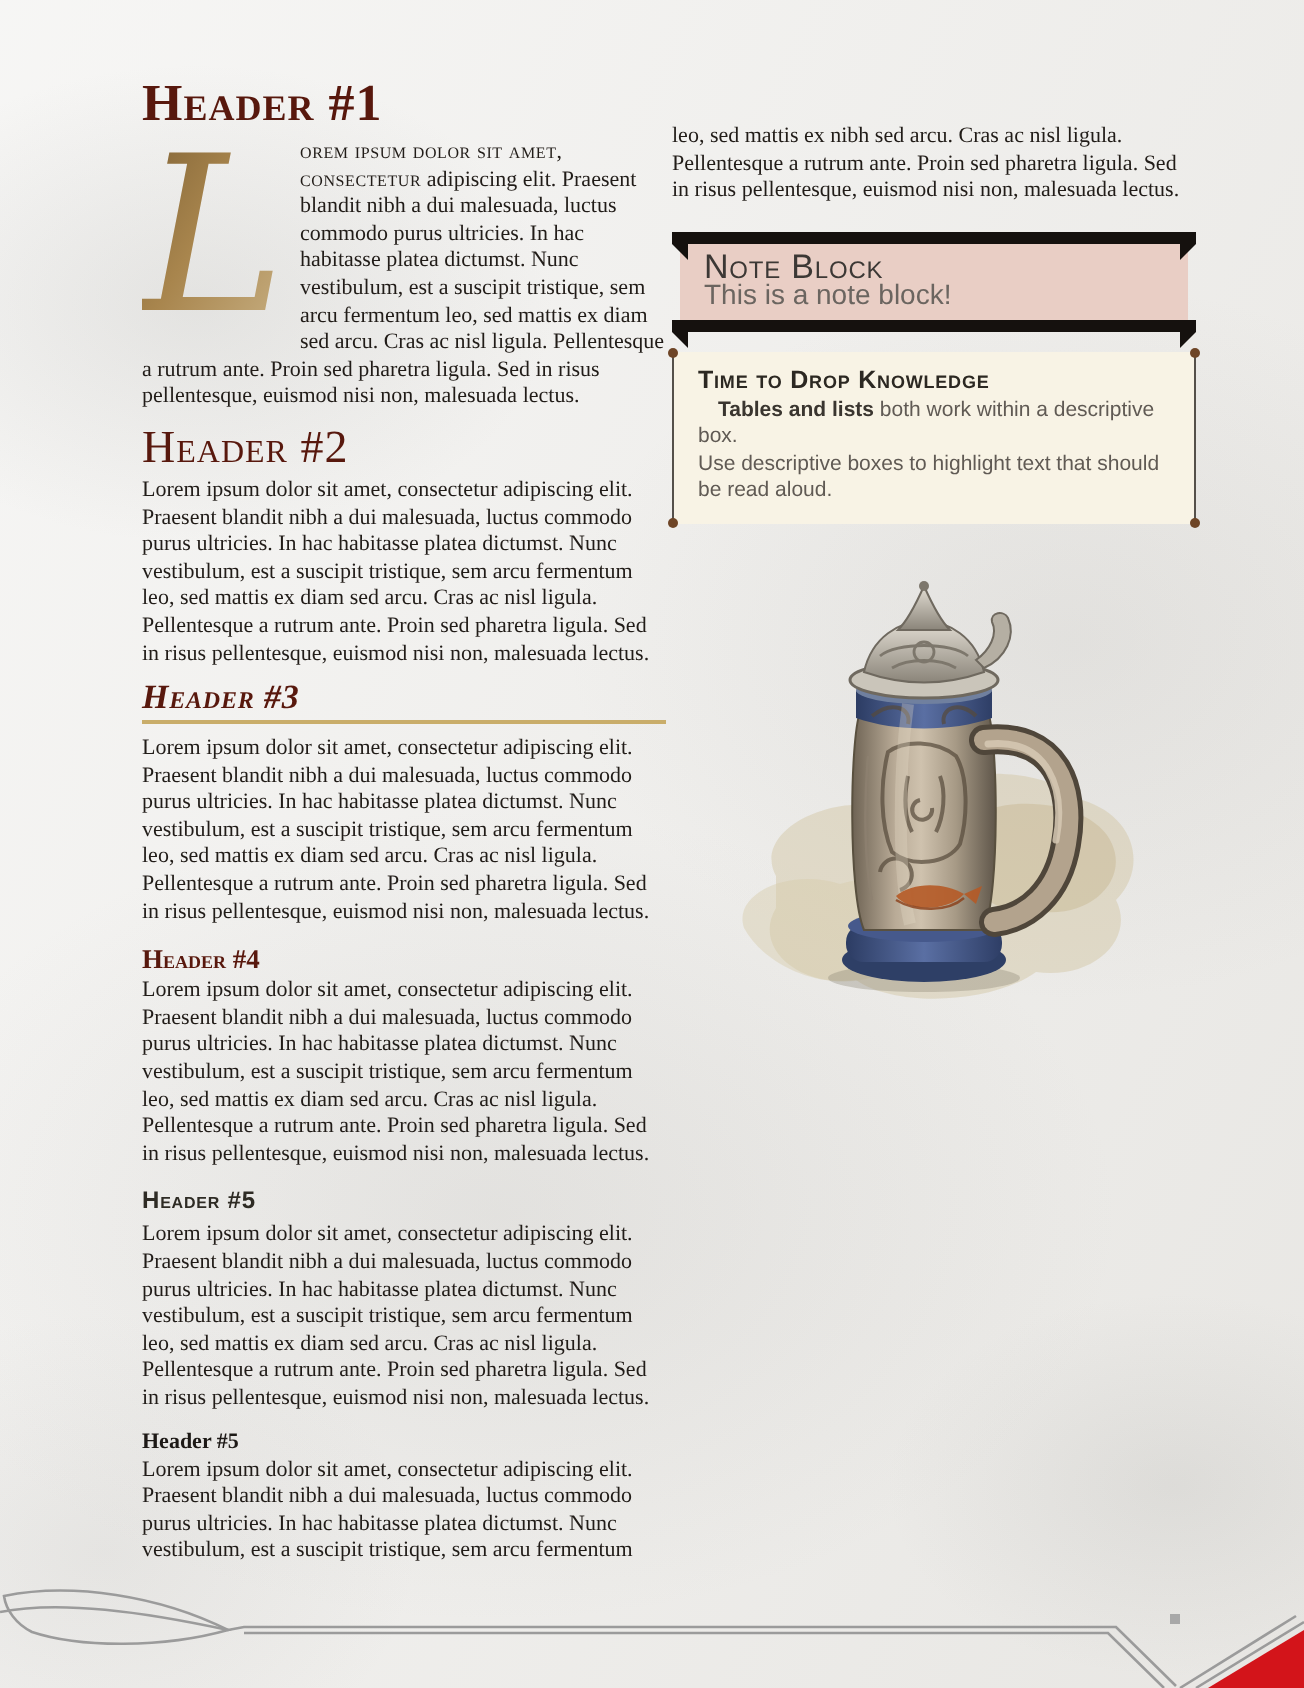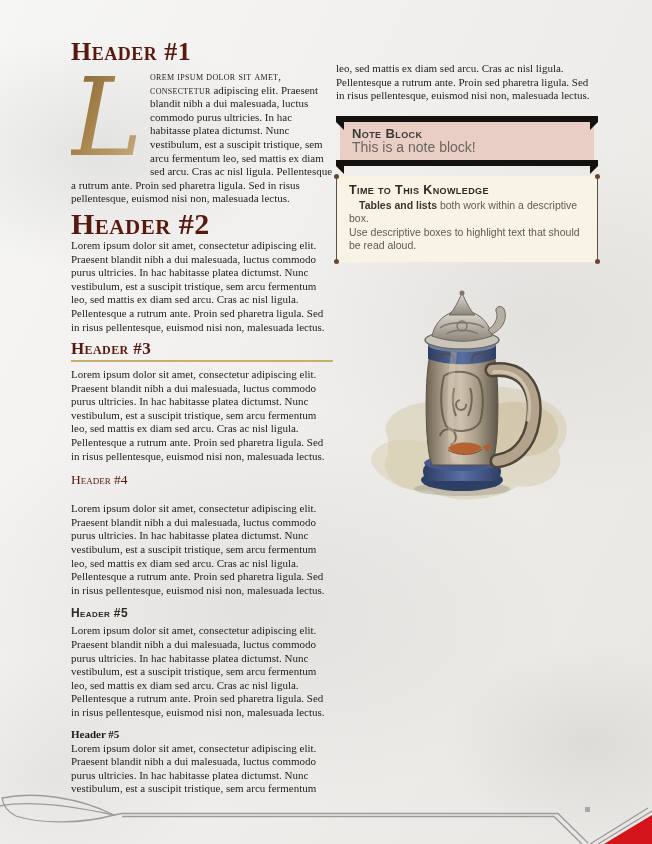--- a/index.html
+++ b/index.html
@@ -19,46 +19,46 @@
   }
 
   .col { position:absolute; width:262px; color:#211c18; }
   .col-left  { left:71px;  top:38px; }
   .col-right { left:336px; top:62px; }
 
   p.body-text { font-size:11px; line-height:13.6px; margin-bottom:2px; text-align:left; }
 
   h1.hb { font-family:"Liberation Serif",serif; font-variant:small-caps; font-weight:bold;
           color:#58180d; font-size:26px; line-height:27px; letter-spacing:.5px; margin:0 0 5px; }
-  h2.hb { font-family:"Liberation Serif",serif; font-variant:small-caps; font-weight:bold;
-          color:#58180d; font-size:30px; line-height:24px; letter-spacing:.5px; margin:6px 0 3px; }
+  h2.hb { font-family:"Liberation Serif",serif; font-variant:small-caps; font-weight:normal;
+          color:#58180d; font-size:23px; line-height:24px; letter-spacing:.5px; margin:6px 0 3px; }
   h3.hb { font-family:"Liberation Serif",serif; font-variant:small-caps; font-weight:bold;
           color:#58180d; font-size:17px; line-height:18px; letter-spacing:.4px;
-          border-bottom:2px solid #c9ad6a; padding-bottom:2px; margin:6px 0 6px; }
-  h4.hb { font-family:"Liberation Serif",serif; font-variant:small-caps; font-weight:normal;
-          color:#58180d; font-size:13.5px; line-height:14px; margin:10px 0 15px; }
+          border-bottom:2px solid #c9ad6a; padding-bottom:2px; margin:6px 0 6px;font-style:italic; }
+  h4.hb { font-family:"Liberation Serif",serif; font-variant:small-caps; font-weight:bold;
+          color:#58180d; font-size:13.5px; line-height:14px; margin:10px 0 2px; }
   h5.hb { font-family:"Liberation Sans",sans-serif; font-variant:small-caps; font-weight:bold;
           color:#2e2b24; font-size:12px; line-height:13px; letter-spacing:.4px; margin:10px 0 4px; }
   .h6-bold { font-family:"Liberation Serif",serif; font-weight:bold; color:#1d1916;
           font-size:11px; line-height:13px; margin:8px 0 1px; }
 
   .dropcap-svg { float:left; width:72px; height:94px; margin:3px 7px 0 0; }
   .firstline-smallcaps { font-variant:small-caps; letter-spacing:.3px;text-align:center; }
 
   
   .note { position:relative; margin-top:13px; }
   .note-bar { position:relative; height:6px; background:#15110e; }
   .note-tip { position:absolute; top:6px; width:8px; height:8px; }
   .note-tip.left  { left:0; }
   .note-tip.right { right:0; }
   .note-tip svg { display:block; width:8px; height:8px; }
   .note-body { background:#e9cec5; margin:0 4px; padding:4px 12px 6px;
                font-family:"Liberation Sans",sans-serif; }
-  .note-title { font-variant:small-caps; font-weight:bold; color:#3c3835;
-                font-size:13px; line-height:15px; letter-spacing:.4px; }
+  .note-title { font-variant:small-caps; font-weight:normal; color:#3c3835;
+                font-size:17px; line-height:15px; letter-spacing:.4px; }
   .note-text  { color:#6b6560; font-size:14px; line-height:13px; }
 
   
   .desc { position:relative; margin-top:10px; background:#f8f3e5;
           border-left:1px solid #55504a; border-right:1px solid #55504a;
           padding:7px 12px 9px; font-family:"Liberation Sans",sans-serif; }
   .desc-dot { position:absolute; width:5px; height:5px; border-radius:50%; background:#6e4526; }
   .desc-dot.tl { left:-3px;  top:-2px; }
   .desc-dot.tr { right:-3px; top:-2px; }
   .desc-dot.bl { left:-3px;  bottom:-2px; }
@@ -107,21 +107,21 @@
     <h5 class="hb">Header #5</h5>
     <p class="body-text">Lorem ipsum dolor sit amet, consectetur adipiscing elit. Praesent blandit nibh a dui malesuada, luctus commodo purus ultricies. In hac habitasse platea dictumst. Nunc vestibulum, est a suscipit tristique, sem arcu fermentum leo, sed mattis ex diam sed arcu. Cras ac nisl ligula. Pellentesque a rutrum ante. Proin sed pharetra ligula. Sed in risus pellentesque, euismod nisi non, malesuada lectus.</p>
 
     <div class="h6-bold">Header #5</div>
     <p class="body-text">Lorem ipsum dolor sit amet, consectetur adipiscing elit. Praesent blandit nibh a dui malesuada, luctus commodo purus ultricies. In hac habitasse platea dictumst. Nunc vestibulum, est a suscipit tristique, sem arcu fermentum</p>
 
   </div>
 
   <div class="col col-right">
 
-    <p class="body-text">leo, sed mattis ex diam sed arcu. Cras ac nisl ligula. Pellentesque a rutrum ante. Proin sed pharetra ligula. Sed in risus pellentesque, euismod nisi non, malesuada lectus.</p>
+    <p class="body-text">leo, sed mattis ex nibh sed arcu. Cras ac nisl ligula. Pellentesque a rutrum ante. Proin sed pharetra ligula. Sed in risus pellentesque, euismod nisi non, malesuada lectus.</p>
 
     <div class="note">
       <div class="note-bar">
         <span class="note-tip left">
           <svg viewBox="0 0 8 8">
               <polygon points="0,0 8,0 8,8" fill="#15110e"></polygon>
             </svg>
           </span>
         <span class="note-tip right">
           <svg viewBox="0 0 8 8">
@@ -145,21 +145,21 @@
             </svg>
           </span>
       </div>
     </div>
 
     <div class="desc">
       <span class="desc-dot tl"></span>
       <span class="desc-dot tr"></span>
       <span class="desc-dot bl"></span>
       <span class="desc-dot br"></span>
-      <div class="desc-title">Time to This Knowledge</div>
+      <div class="desc-title">Time to Drop Knowledge</div>
       <div class="desc-p indent"><span class="desc-bold">Tables and lists</span><span> both work within a descriptive box.</span></div>
       <div class="desc-p">Use descriptive boxes to highlight text that should be read aloud.</div>
     </div>
 
     <div class="stein-wrap">
       <svg width="262" height="218" viewBox="0 0 262 218">
         <defs>
           <linearGradient id="bodyGrad" x1="0" y1="0" x2="1" y2="0">
             <stop offset="0" stop-color="#6e6354"></stop>
             <stop offset="0.3" stop-color="#b9ab97"></stop>

